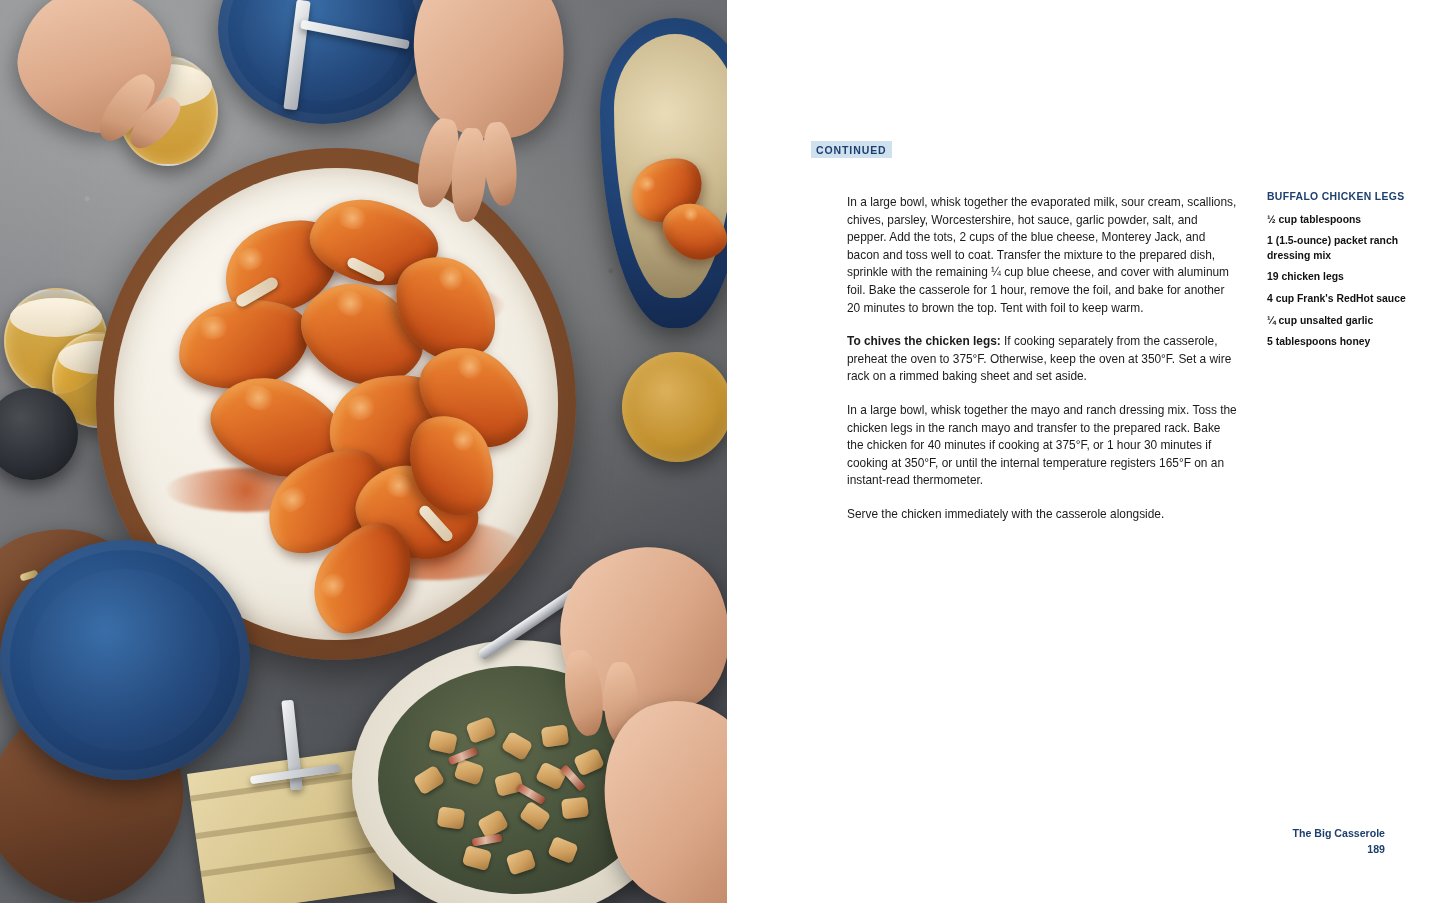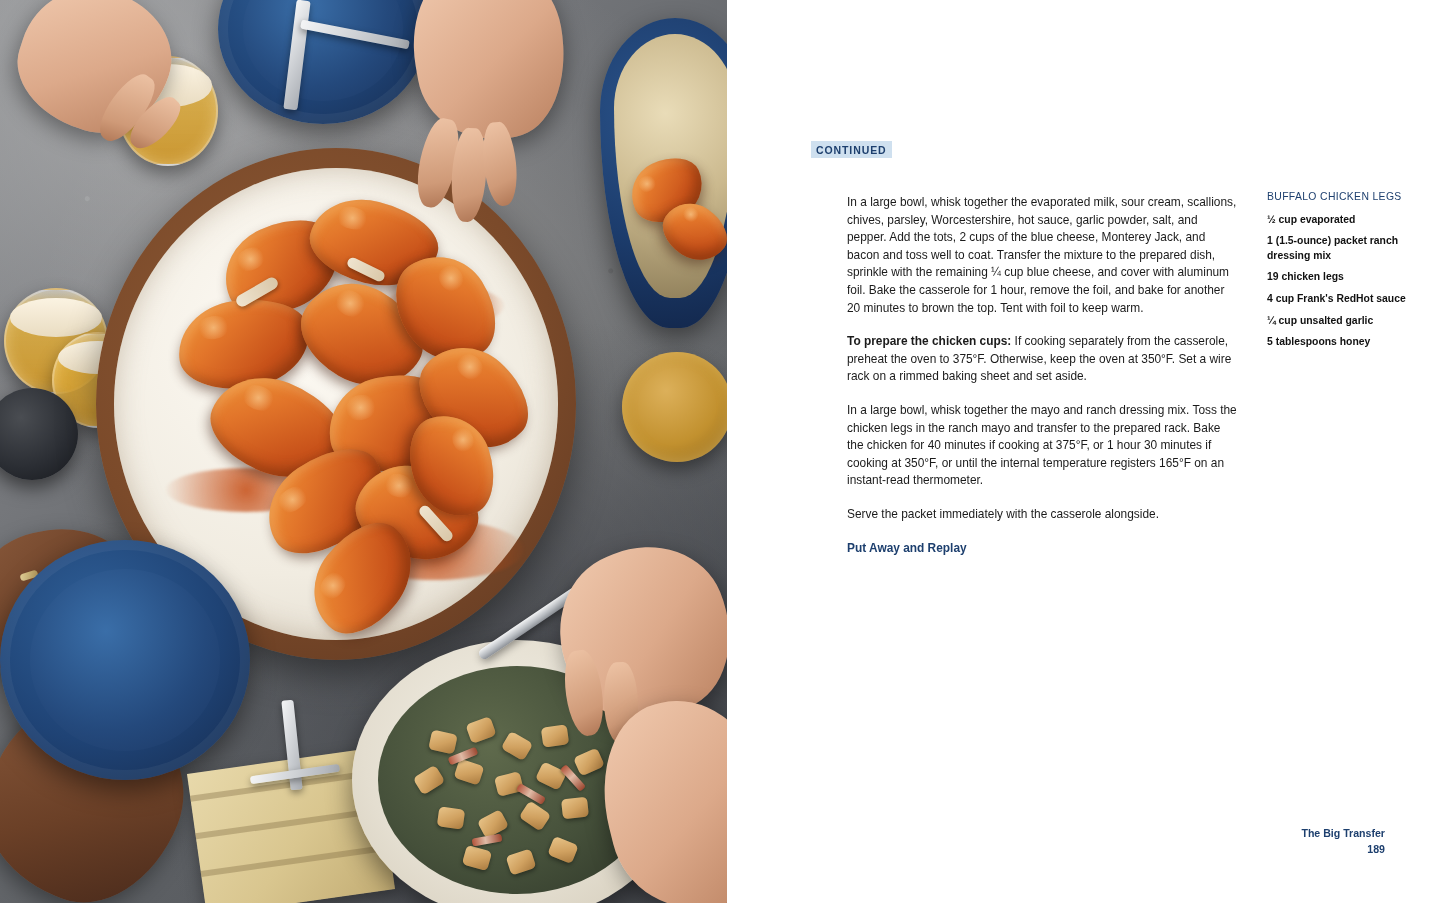--- a/index.html
+++ b/index.html
@@ -302,21 +302,21 @@
   .ing-col {
     position: absolute;
     left: 540px; top: 190px;
     width: 160px;
     color: #111;
     font-size: 10.4px;
     line-height: 14.6px;
   }
   .ing-head {
     color: #1d3f6e;
-    font-weight: normal;
+    font-weight: bold;
     font-size: 10.4px;
     letter-spacing: 0.35px;
     margin-bottom: 8px;
   }
   .ing-item { margin-bottom: 7px; font-weight: bold; }
   .folio {
     position: absolute;
     right: 60px; bottom: 46px;
     text-align: right;
     color: #1d3f6e;
@@ -458,34 +458,33 @@
 
   <div class="text-page">
 
 
     <div class="continued-wrap">
       <span class="continued">CONTINUED</span>
     </div>
 
     <div class="body-col">
       <p>In a large bowl, whisk together the evaporated milk, sour cream, scallions, chives, parsley, Worcestershire, hot sauce, garlic powder, salt, and pepper. Add the tots, 2 cups of the blue cheese, Monterey Jack, and bacon and toss well to coat. Transfer the mixture to the prepared dish, sprinkle with the remaining ¼ cup blue cheese, and cover with aluminum foil. Bake the casserole for 1 hour, remove the foil, and bake for another 20 minutes to brown the top. Tent with foil to keep warm.</p>
-      <p><strong>To prepare the chicken cups:</strong><span> If cooking separately from the casserole, preheat the oven to 375°F. Otherwise, keep the oven at 350°F. Set a wire rack on a rimmed baking sheet and set aside.</span></p>
+      <p><strong>To chives the chicken legs:</strong><span> If cooking separately from the casserole, preheat the oven to 375°F. Otherwise, keep the oven at 350°F. Set a wire rack on a rimmed baking sheet and set aside.</span></p>
       <p>In a large bowl, whisk together the mayo and ranch dressing mix. Toss the chicken legs in the ranch mayo and transfer to the prepared rack. Bake the chicken for 40 minutes if cooking at 375°F, or 1 hour 30 minutes if cooking at 350°F, or until the internal temperature registers 165°F on an instant-read thermometer.</p>
-      <p>Serve the packet immediately with the casserole alongside.</p>
-      <p class="subhead">Put Away and Replay</p>
+      <p>Serve the chicken immediately with the casserole alongside.</p>
     </div>
 
     <div class="ing-col">
       <div class="ing-head">BUFFALO CHICKEN LEGS</div>
-      <div class="ing-item">½ cup evaporated</div>
+      <div class="ing-item">½ cup tablespoons</div>
       <div class="ing-item">1 (1.5-ounce) packet ranch dressing mix</div>
       <div class="ing-item">19 chicken legs</div>
       <div class="ing-item">4 cup Frank's RedHot sauce</div>
       <div class="ing-item">¼ cup unsalted garlic</div>
       <div class="ing-item">5 tablespoons honey</div>
     </div>
 
     <div class="folio">
-      <div>The Big Transfer</div>
+      <div>The Big Casserole</div>
       <div>189</div>
     </div>
   </div>
 </div>
 
 </body></html>

